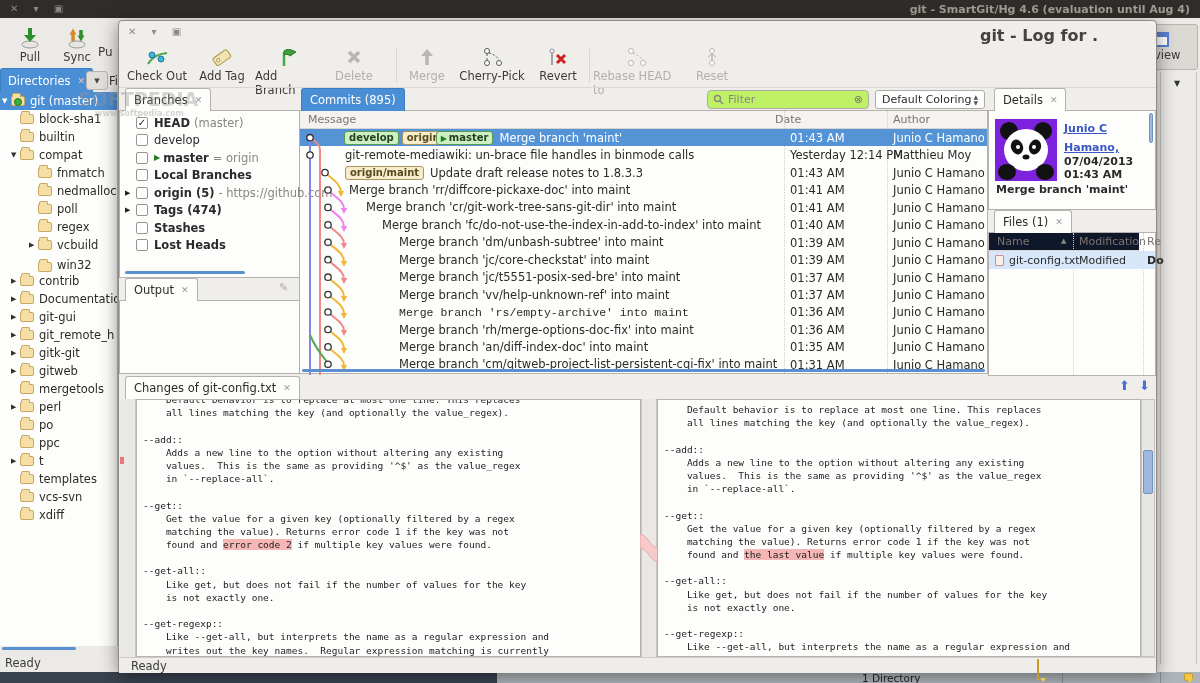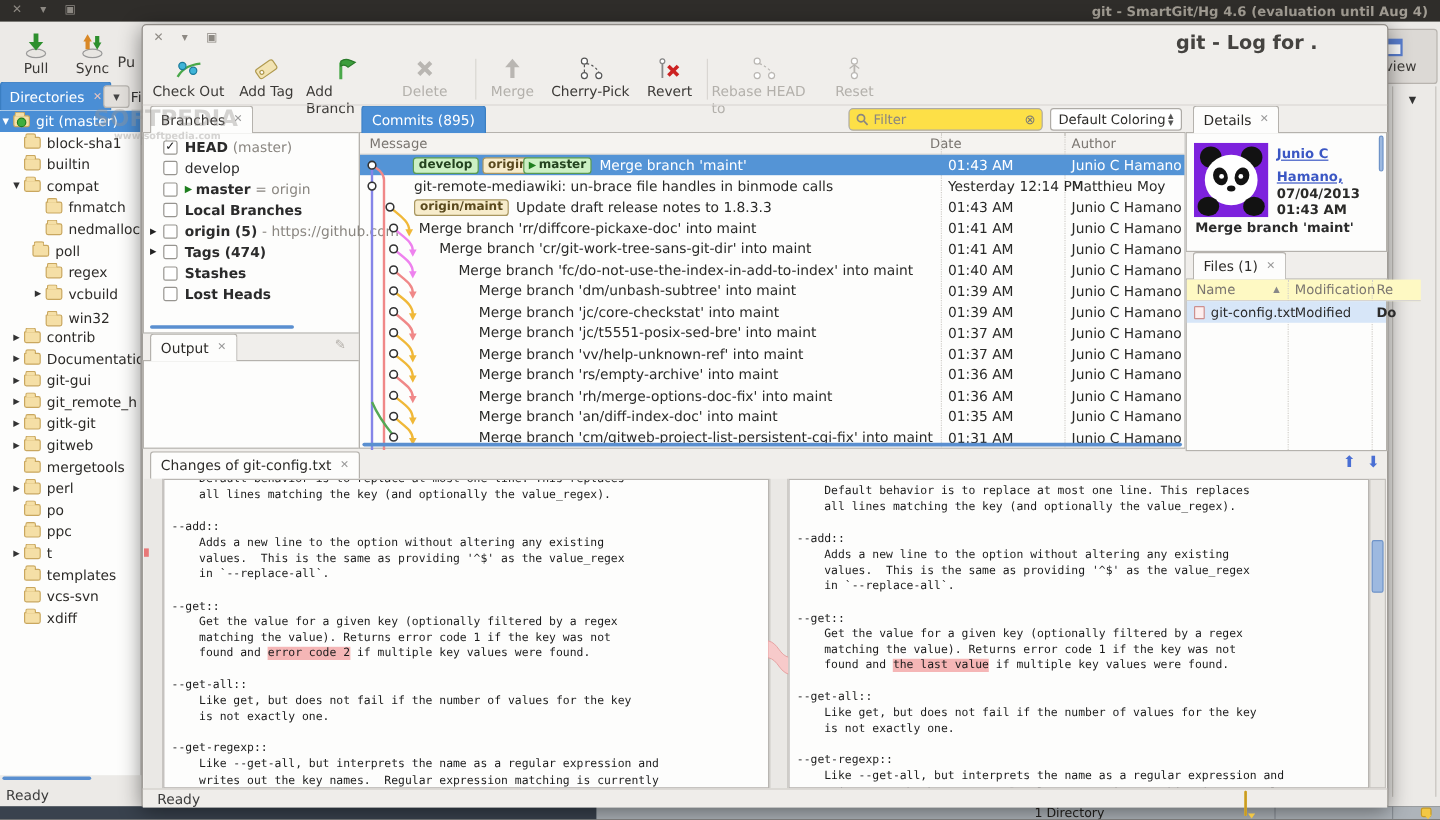--- a/index.html
+++ b/index.html
@@ -55,21 +55,21 @@
   .b-item { height:17.5px; display:flex; align-items:center; font-size:11.5px; padding-left:5px; }
   .b-arr { width:11px; flex:none; font-size:7px; color:#222; }
   .cb { width:12px; height:12px; background:#fff; border:1px solid #979590; border-radius:2px;
         margin-right:6px; flex:none; display:flex; align-items:center; justify-content:center; }
   .ck { font-size:10px; color:#222; line-height:10px; }
   .b-marker { color:#1e7e1e; font-size:8px; margin-right:3px; }
   .sfx-d { margin-left:4px; font-weight:bold; }
   .sfx-g { margin-left:4px; color:#8a8680; }
 
   
-  .filter-box { background:#fde047; border:1px solid #aeaba6; border-radius:4px; display:flex;
+  .filter-box { background:#bef264; border:1px solid #aeaba6; border-radius:4px; display:flex;
                 align-items:center; padding:0 5px; }
   .filter-box input { border:none; outline:none; flex:1; font-size:11px; min-width:0;
                       font-family:"DejaVu Sans","Liberation Sans",sans-serif; background:transparent; }
   .filter-box input::placeholder { color:#8a8680; }
   .combo { background:#fff; border:1px solid #aeaba6; border-radius:3px; display:flex;
            align-items:center; font-size:11px; padding:0 6px; color:#2d2b28; }
   .chead { font-size:11px; color:#7a7570; }
   .crow { height:17.45px; position:relative; font-size:11.5px; color:#2a2a28; }
   .crow.sel { background:#5494d6; color:#fff; }
   .cmsg { display:inline-flex; align-items:center; overflow:hidden; width:484px;
@@ -177,21 +177,21 @@
           <span class="folder"></span>
           <span class="nw">fnmatch</span>
         </div>
 
         <div class="tree-row" style="padding-left: 29px;">
           <span class="t-arr"></span>
           <span class="folder"></span>
           <span class="nw">nedmalloc</span>
         </div>
 
-        <div class="tree-row" style="padding-left: 18px;">
+        <div class="tree-row" style="padding-left: 29px;">
           <span class="t-arr"></span>
           <span class="folder"></span>
           <span class="nw">poll</span>
         </div>
 
         <div class="tree-row" style="padding-left: 29px;">
           <span class="t-arr"></span>
           <span class="folder"></span>
           <span class="nw">regex</span>
         </div>
@@ -617,21 +617,21 @@
         <div class="crow">
           <span class="cmsg" style="padding-left: 96px;">
 
             <span class="ctext">Merge branch 'vv/help-unknown-ref' into maint</span>
           </span>
           <span class="cdate">01:37 AM</span>
           <span class="cauthor">Junio C Hamano</span>
         </div>
 
         <div class="crow">
-          <span class="cmsg" style="padding-left: 96px;">
+          <span class="cmsg" style="padding-left: 96px; font-family: Liberation Mono, monospace;">
 
             <span class="ctext">Merge branch 'rs/empty-archive' into maint</span>
           </span>
           <span class="cdate">01:36 AM</span>
           <span class="cauthor">Junio C Hamano</span>
         </div>
 
         <div class="crow">
           <span class="cmsg" style="padding-left: 96px;">
 
@@ -732,21 +732,21 @@
       <span class="dlink">Junio C Hamano,</span>
       <div class="ddate">07/04/2013 01:43 AM</div>
     </div>
     <div class="abs" style="left:877px;top:162px;font-size:11px;font-weight:bold">Merge branch 'maint'</div>
     <div class="abs" style="left:1030px;top:92px;width:4px;height:30px;background:#9db9e0;border:1px solid #6e93c8;border-radius:2px"></div>
 
     <div class="ptab" style="left:875px;top:189px">
       <span>Files (1)</span>
         <span class="px">✕</span>
     </div>
-    <div class="abs" style="left:870px;top:212px;width:195px;height:18px;background:#fef9c3;border-bottom:1px solid #d8d5d1">
+    <div class="abs" style="left:870px;top:212px;width:150px;height:18px;background:#0f172a;border-bottom:1px solid #d8d5d1">
       <span class="fhead abs" style="left:8px;top:2px">Name</span>
       <span class="abs" style="left:72px;top:4px;font-size:7px;color:#888">▲</span>
       <span class="fhead abs" style="left:90px;top:2px">Modification</span>
       <span class="fhead abs" style="left:158px;top:2px">Re</span>
     </div>
     <div class="coldiv" style="left:954px;top:212px;height:142px"></div>
     <div class="coldiv" style="left:1024px;top:212px;height:142px"></div>
     <div class="abs" style="left:870px;top:230px;width:166px;height:18px;background:#d7e6f8;display:flex;align-items:center;font-size:11px">
       <span class="file-ico" style="margin-left:6px"></span>
       <span>git-config.txt</span>

